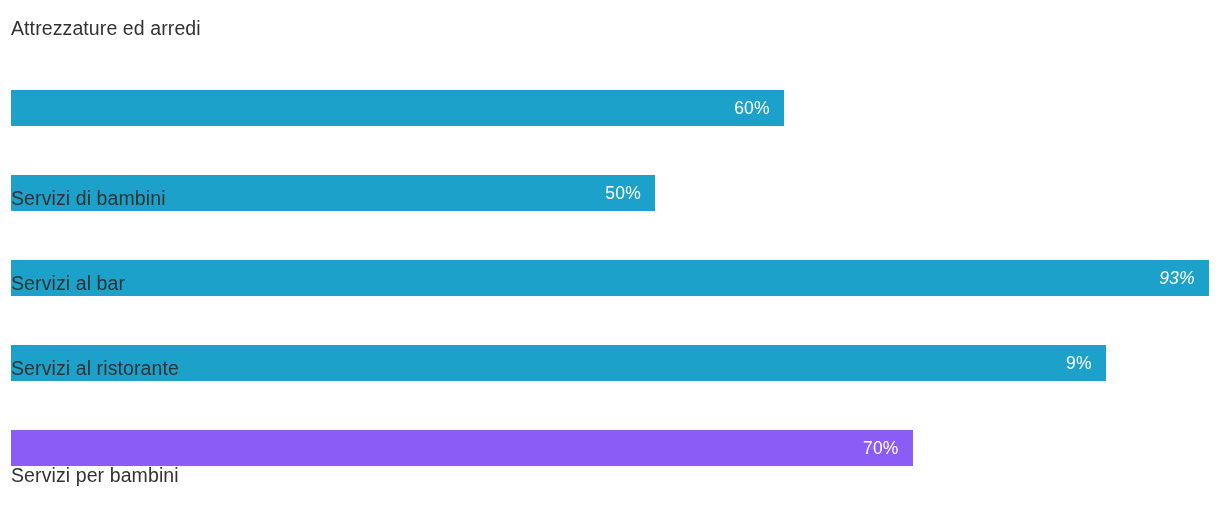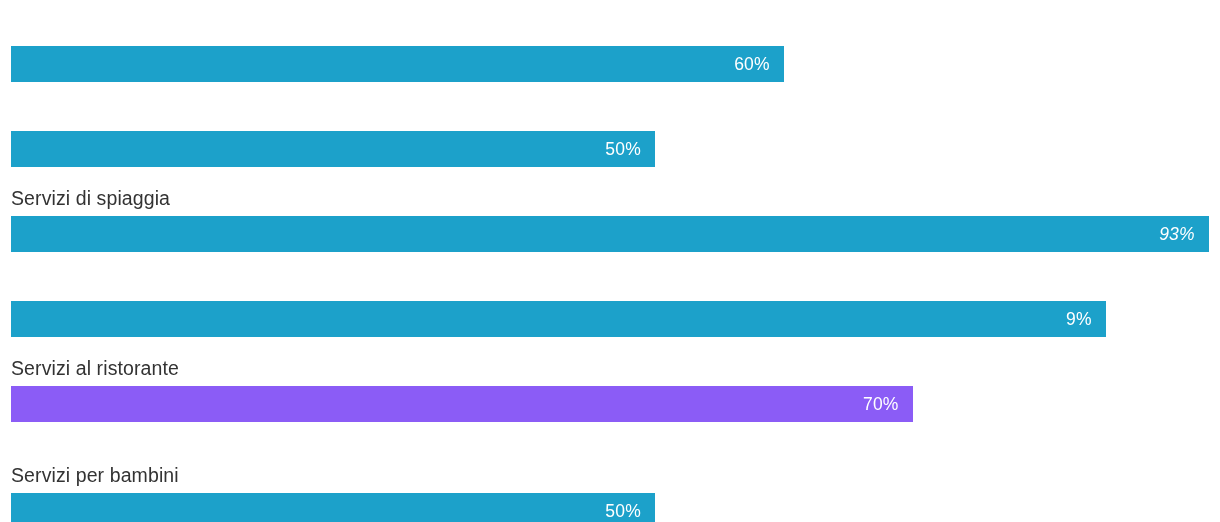--- a/index.html
+++ b/index.html
@@ -51,58 +51,61 @@
   }
 
   .bar {
     position: relative;
     height: 36px;
     background: #1ca1ca;
     box-sizing: border-box;
     display: flex;
     align-items: center;
     justify-content: flex-end;
+    margin-top: 44px;
   }
 
   .bar-value {
     color: #ffffff;
     font-size: 17.5px;
     line-height: 36px;
     padding-right: 14px;
     white-space: nowrap;
     letter-spacing: 0.2px;
   }
 </style>
 </head>
 <body>
 
 <div id="chart">
     <div class="row" style="top: 10px;">
+      <div class="row-label">Attrezzature ed arredi</div>
       <div class="bar-track">
         <div class="bar" style="width: 60%; background: rgb(28, 161, 202);">
           <span class="bar-value">60%</span>
         </div>
       </div>
     </div>
     <div class="row" style="top: 95px;">
       <div class="bar-track">
         <div class="bar" style="width: 50%; background: rgb(28, 161, 202);">
           <span class="bar-value">50%</span>
         </div>
       </div>
     </div>
     <div class="row" style="top: 180px;">
-      <div class="row-label">Servizi di spiaggia</div>
+      <div class="row-label">Servizi di bambini</div>
       <div class="bar-track">
         <div class="bar" style="width: 93%; background: rgb(28, 161, 202); font-style: italic;">
           <span class="bar-value">93%</span>
         </div>
       </div>
     </div>
     <div class="row" style="top: 265px;">
+      <div class="row-label">Servizi al bar</div>
       <div class="bar-track">
         <div class="bar" style="width: 85%; background: rgb(28, 161, 202);">
           <span class="bar-value">9%</span>
         </div>
       </div>
     </div>
     <div class="row" style="top: 350px; padding-left: 16px;">
       <div class="row-label">Servizi al ristorante</div>
       <div class="bar-track">
         <div class="bar" style="width: 70%; background: #8b5cf6;">

